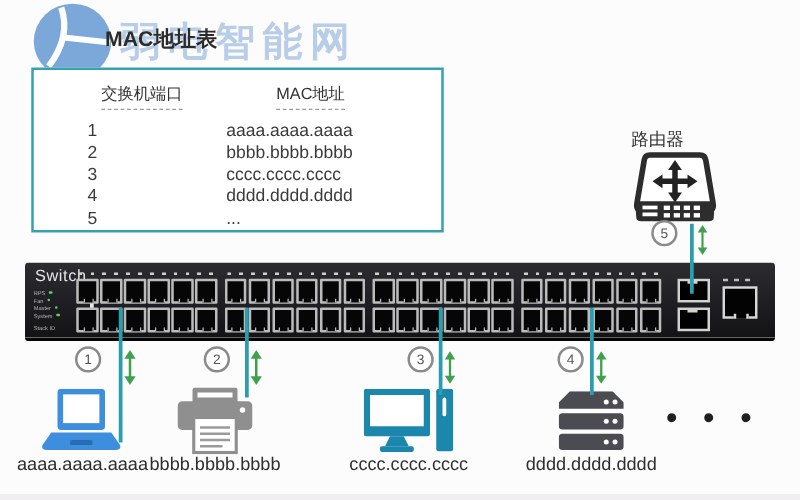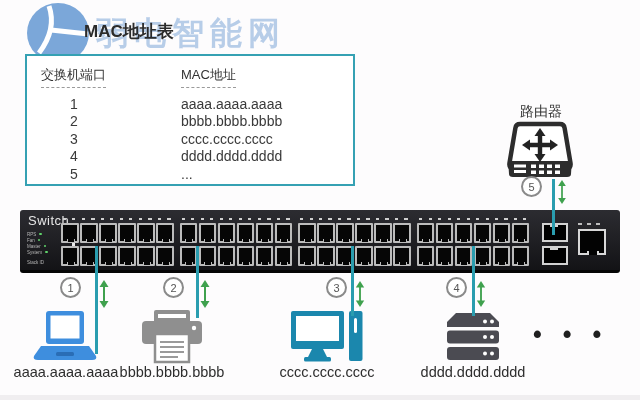--- a/index.html
+++ b/index.html
@@ -7,28 +7,28 @@
 
   
   .logo{position:absolute;left:27px;top:3px;width:62px;height:60px;border-radius:50%;background:#7BA7D9;}
   .wm-name{position:absolute;left:96px;top:12px;font-size:32px;font-weight:bold;letter-spacing:6px;color:rgba(125,165,215,0.55);}
   .wm-url{position:absolute;left:102px;top:42px;font-size:11px;color:rgba(186,128,84,0.85);letter-spacing:1px;}
   .page-title{position:absolute;left:84px;top:20px;font-size:17px;font-weight:bold;color:#2b2b2b;}
 
   
   .mac-table{position:absolute;left:25px;top:54px;width:330px;height:132px;border:2px solid #35A1B3;background:#fff;box-sizing:border-box;padding:10px 0 0 14px;}
   .t-head{display:flex;margin-bottom:7px;font-size:13px;color:#333;}
-  .t-head .hcell span{border-bottom:1px dashed #9a9a9a;padding-bottom:3px;display:inline-block;}
+  .t-head .hcell span{border-bottom:1px dashed #9a9a9a;padding-bottom:3px;display:inline-block;margin-left:40px;}
   .h1{width:140px;}
   .t-row{display:flex;font-size:14px;color:#3a3a3a;height:17.5px;align-items:center;}
   .t-port{width:66px;text-align:center;}
   .t-mac{margin-left:74px;}
 
   
-  .router-label{position:absolute;left:505px;top:103px;width:72px;text-align:center;font-size:14px;color:#333;}
+  .router-label{position:absolute;left:505px;top:103px;width:72px;text-align:left;font-size:14px;color:#333;}
   .router-icon{position:absolute;left:504px;top:121px;}
 
   
   .switch{position:absolute;left:20px;top:210px;width:600px;height:63px;background:linear-gradient(#2c2c31,#131316);border-radius:3px;border-bottom:3px solid #050505;box-sizing:border-box;}
   .switch-label{position:absolute;left:8px;top:3px;color:#e6e6e6;font-size:13px;letter-spacing:0.5px;}
   .led-block{position:absolute;left:7px;top:21px;}
   .led-row{display:flex;align-items:center;font-size:4.5px;color:#b5b5b5;height:6px;}
   .led-dot{width:2.5px;height:2.5px;border-radius:50%;background:#5fd36a;margin-left:3px;}
   .stack-label{position:absolute;left:7px;top:50px;font-size:4.5px;color:#b5b5b5;}
   .usb-slot{position:absolute;left:52px;top:24px;width:3px;height:13px;background:#e8e8e8;}

